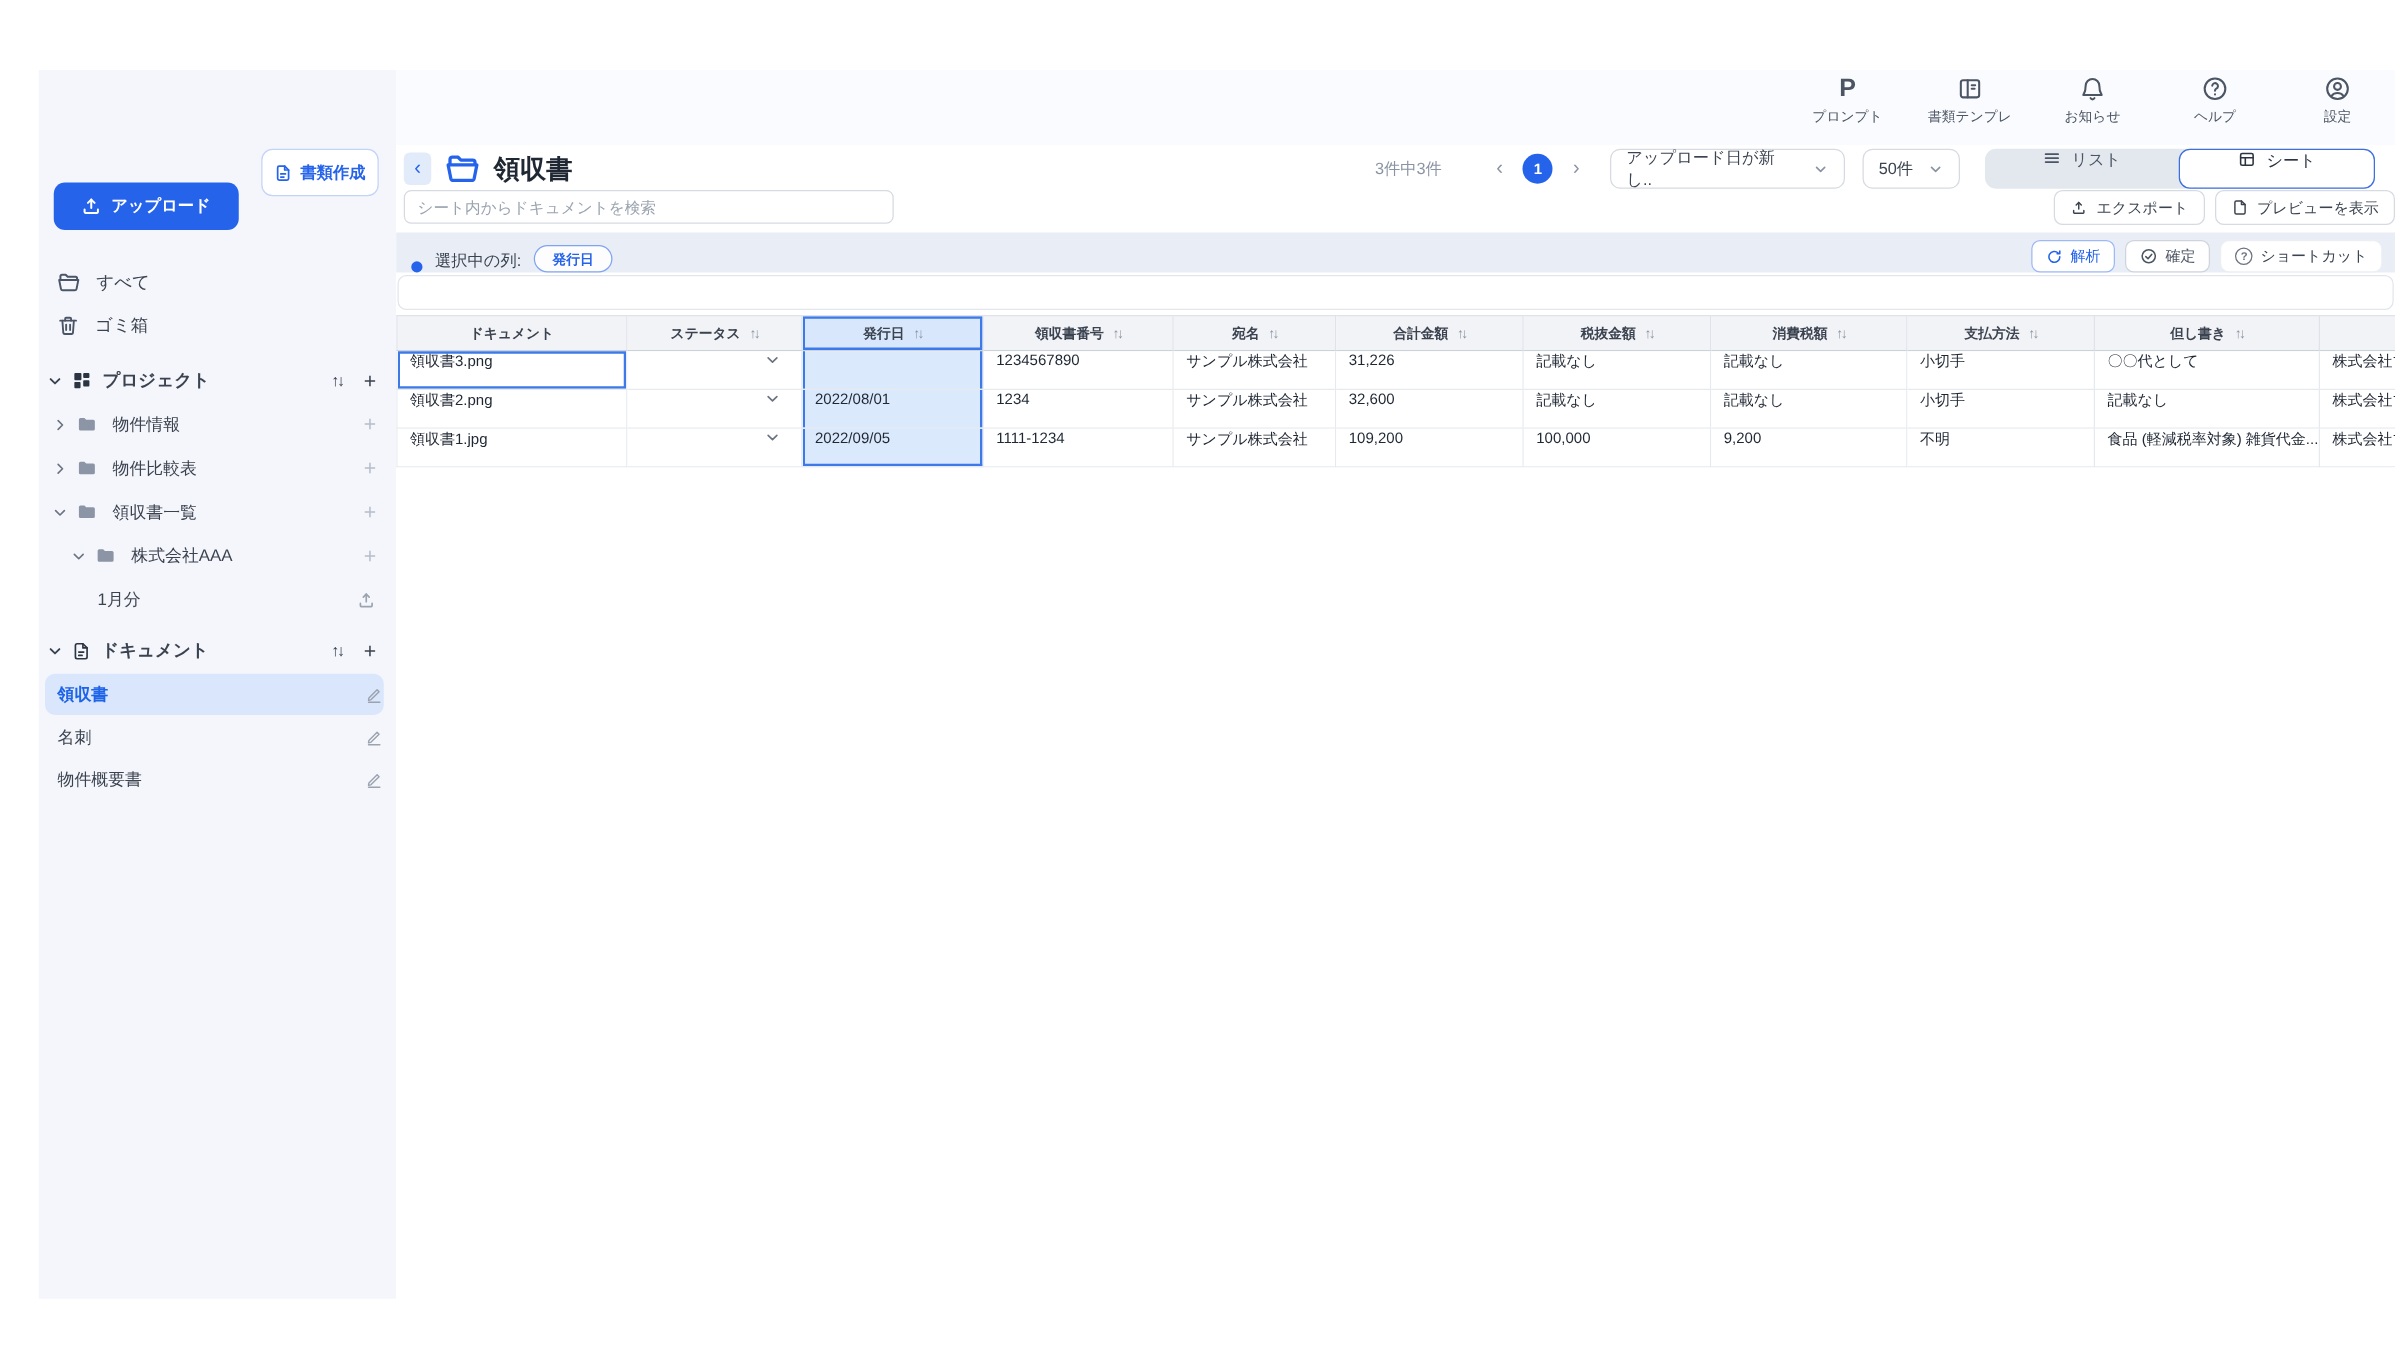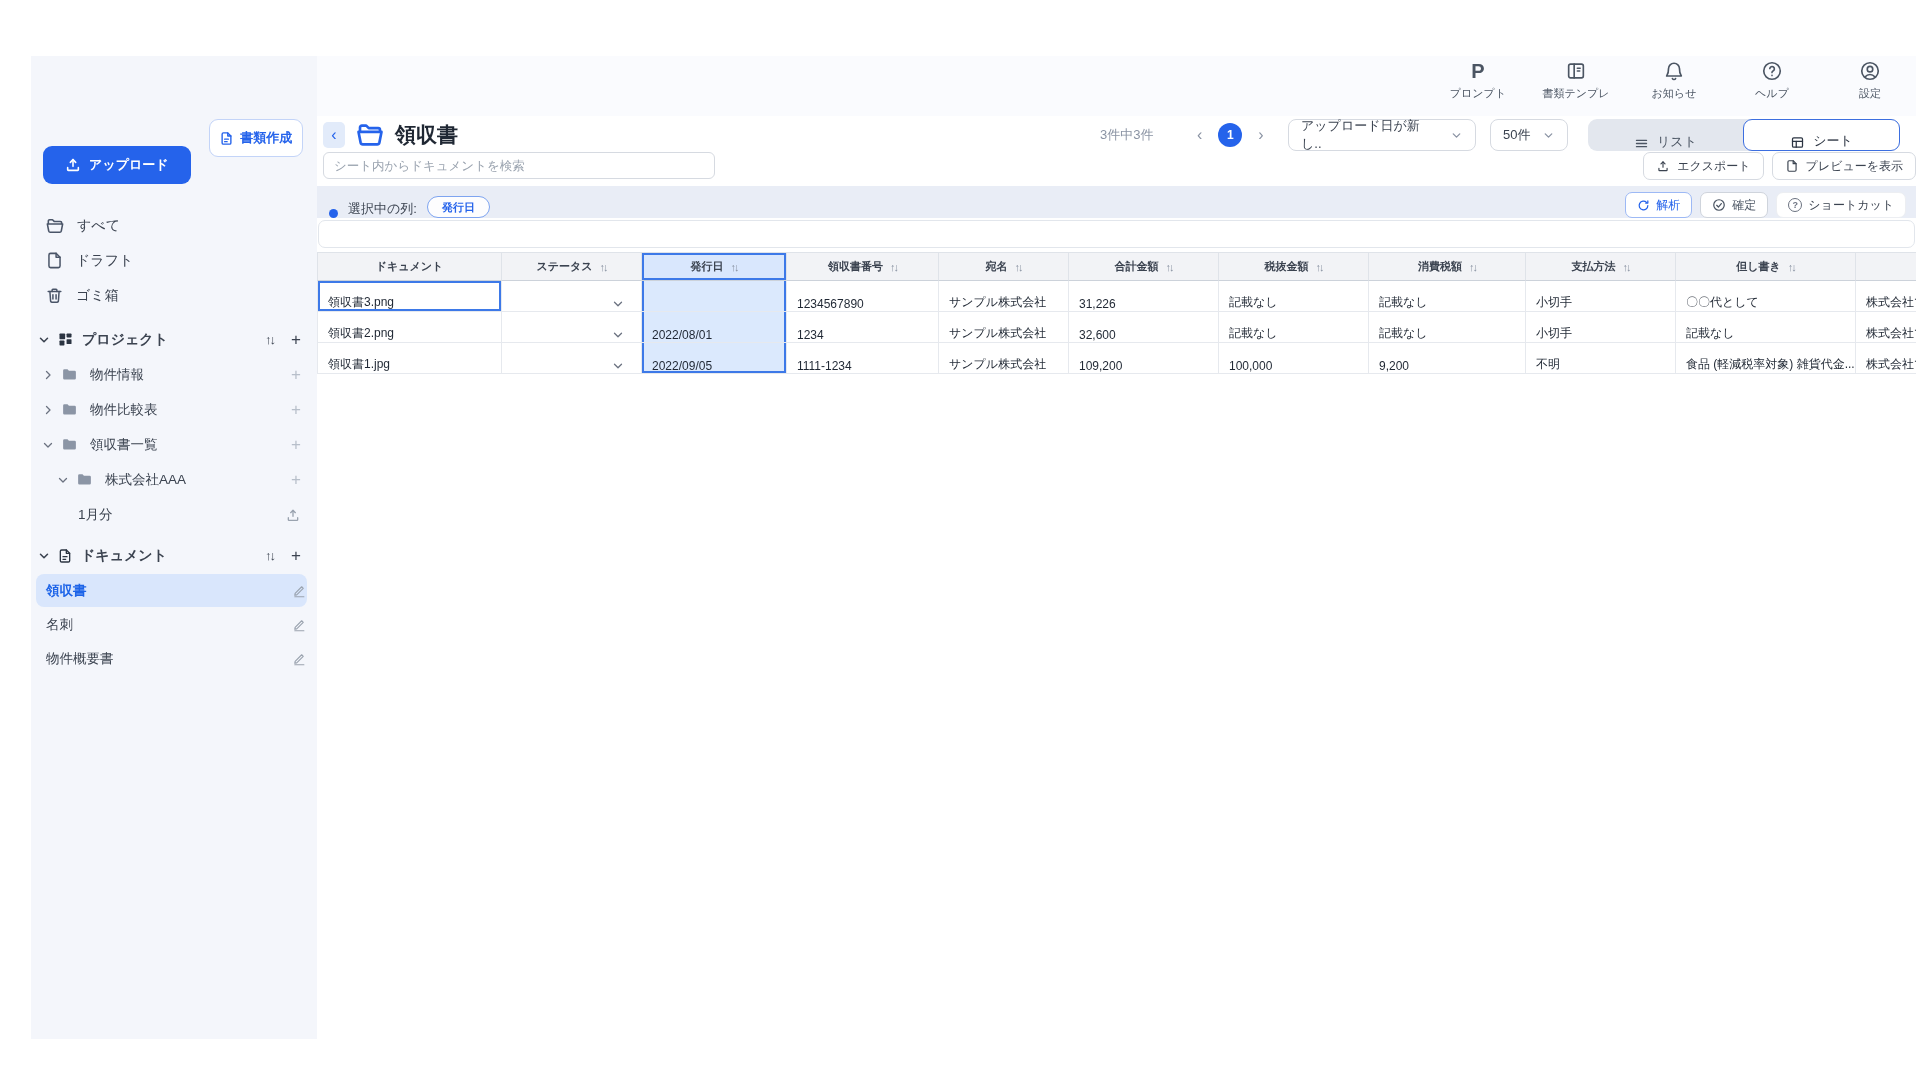--- a/index.html
+++ b/index.html
@@ -57,21 +57,21 @@
   .pg-arrow { color:#8a93a3; font-size:16px; cursor:pointer; }
   .pg-num { width:24px; height:24px; border-radius:50%; background:#2563eb; color:#fff; font-size:12px; font-weight:700;
     display:flex; align-items:center; justify-content:center; }
   .dd { height:32px; background:#fff; border:1px solid #d6dae1; border-radius:8px; display:flex; align-items:center;
     padding:0 12px; font-size:13px; color:#3b4350; gap:10px; cursor:pointer; position:absolute; }
   .dd-sort { left:971px; width:188px; }
   .dd-size { left:1173px; width:78px; }
   .dd .cv { margin-left:auto; color:#8a93a3; display:flex; }
   .segmented { position:absolute; left:1271px; width:312px; height:32px; background:#e3e7ee; border-radius:9px;
     display:flex; padding:0; }
-  .seg { flex:1; display:flex; align-items:flex-end; justify-content:center; gap:8px; font-size:13px; color:#4b5563;
+  .seg { flex:1; display:flex; align-items:flex-start; justify-content:center; gap:8px; font-size:13px; color:#4b5563;
     border-radius:9px; cursor:pointer; }
   .seg.active { background:#fff; border:1.5px solid #3d6fe0; color:#2b3442; font-weight:400; }
 
   .m-subrow { position:absolute; left:0; top:96px; width:100%; height:30px; }
   .sheet-search { position:absolute; left:6px; top:0; width:392px; height:27px; border:1px solid #d6dae1;
     border-radius:6px; background:#fff; padding:0 10px; font-size:12.5px; color:#2b3442; outline:none; font-family:inherit; }
   .sheet-search::placeholder { color:#9aa3af; }
   .sub-btns { position:absolute; right:0; top:0; display:flex; gap:8px; }
   .w-btn { height:28px; background:#fff; border:1px solid #d6dae1; border-radius:7px; display:flex; align-items:center;
     gap:7px; padding:0 12px; font-size:12px; color:#3b4350; cursor:pointer; }
@@ -97,21 +97,21 @@
   
   .m-table { position:absolute; left:0; top:196px; width:1599px; overflow:hidden; }
   .t-inner { width:1699px; }
   .t-hrow, .t-row { display:flex; }
   .th { height:29px; background:#f2f3f6; border-top:1px solid #dfe3e9; border-bottom:1px solid #ccd2da;
     border-right:1px solid #dfe3e9; display:flex; align-items:center; justify-content:center; gap:7px;
     font-size:11px; font-weight:700; color:#3b4350; overflow:hidden; white-space:nowrap; }
   .th:first-child { border-left:1px solid #dfe3e9; }
   .th .sg { font-size:11px; font-weight:700; letter-spacing:-2px; color:#8a93a3; }
   .td { height:31px; border-right:1px solid #e6e9ee; border-bottom:1px solid #e6e9ee; background:#fff;
-    font-size:12px; color:#1f2733; display:flex; align-items:flex-end; padding:0 10px; overflow:hidden; white-space:nowrap; }
+    font-size:12px; color:#1f2733; display:flex; align-items:flex-start; padding:0 10px; overflow:hidden; white-space:nowrap; }
   .td:first-child { border-left:1px solid #e6e9ee; }
   .c0{width:185px} .c1{width:140px} .c2{width:145px} .c3{width:152px} .c4{width:130px} .c5{width:150px}
   .c6{width:150px} .c7{width:157px} .c8{width:150px} .c9{width:180px} .c10{width:160px}
   .td.status { justify-content:flex-end; padding-right:16px; color:#6b7280; }
   .th.selcol { background:#d9e7fd; box-shadow:inset 0 0 0 2px #3d79e8; }
   .td.selcol { background:#dbe9fd; box-shadow:inset 2px 0 0 #3d79e8, inset -2px 0 0 #3d79e8; }
   .td.selcol.last { box-shadow:inset 2px 0 0 #3d79e8, inset -2px 0 0 #3d79e8, inset 0 -2px 0 #3d79e8; }
   .td.active { box-shadow:inset 0 0 0 2px #3d79e8; }
 
   .ic { display:inline-flex; flex:none; }
@@ -152,29 +152,20 @@
         <svg width="20" height="20" viewBox="0 0 24 24" fill="none" stroke="#4a5568" stroke-width="1.9" stroke-linecap="round" stroke-linejoin="round">
             <path d="M4 9V6a1.5 1.5 0 0 1 1.5-1.5H9l2 2h7.5A1.5 1.5 0 0 1 20 8v1"></path>
             <path d="M2.8 9.5h18.4l-1.7 8.6a1.8 1.8 0 0 1-1.8 1.4H6.3a1.8 1.8 0 0 1-1.8-1.4z"></path>
           </svg>
       </span>
       <span class="lbl">すべて</span>
     </div>
     <div class="sb-row nav-row">
       <span class="ic chev">
         <svg width="19" height="19" viewBox="0 0 24 24" fill="none" stroke="#4a5568" stroke-width="1.9" stroke-linecap="round" stroke-linejoin="round">
-            <path d="M14 3H7a2 2 0 0 0-2 2v14a2 2 0 0 0 2 2h10a2 2 0 0 0 2-2V8z"></path>
-            <polyline points="14 3 14 8 19 8"></polyline>
-          </svg>
-      </span>
-      <span class="lbl">ドラフト</span>
-    </div>
-    <div class="sb-row nav-row">
-      <span class="ic chev">
-        <svg width="19" height="19" viewBox="0 0 24 24" fill="none" stroke="#4a5568" stroke-width="1.9" stroke-linecap="round" stroke-linejoin="round">
             <path d="M4 7h16"></path>
             <path d="M9 7V5a1 1 0 0 1 1-1h4a1 1 0 0 1 1 1v2"></path>
             <path d="M6.2 7l.9 12.2a1.5 1.5 0 0 0 1.5 1.3h6.8a1.5 1.5 0 0 0 1.5-1.3L17.8 7"></path>
             <line x1="10" y1="11" x2="10" y2="16.5"></line>
             <line x1="14" y1="11" x2="14" y2="16.5"></line>
           </svg>
       </span>
       <span class="lbl">ゴミ箱</span>
     </div>
 

